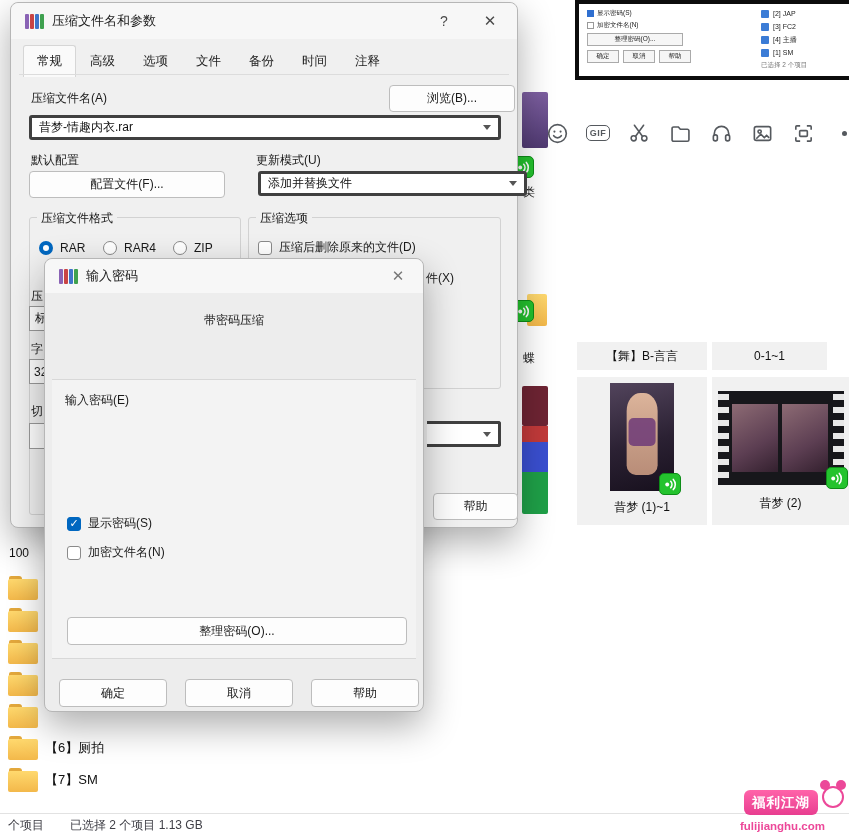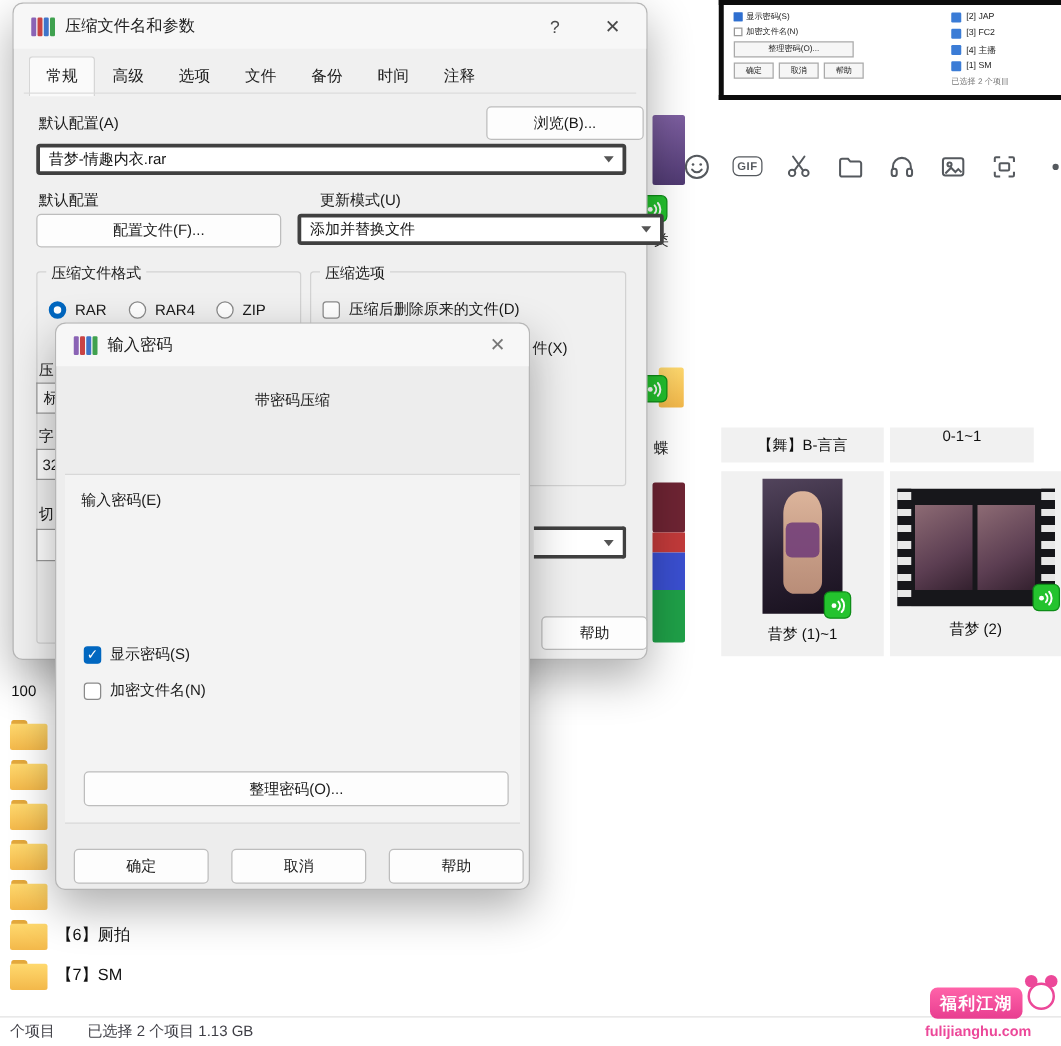--- a/index.html
+++ b/index.html
@@ -200,21 +200,21 @@
         </svg>
       </span>
     <span class="ticon">
         <span style="width:5px;height:5px;border-radius:50%;background:#55595e"></span>
       </span>
   </div>
 
   <div class="card" style="left:577px;top:342px;width:130px;height:28px;justify-content:center">
     <span class="cap">【舞】B-言言</span>
   </div>
-  <div class="card" style="left:712px;top:342px;width:115px;height:28px;">
+  <div class="card" style="left:712px;top:342px;width:115px;height:28px;justify-content:center">
     <span class="cap">0-1~1</span>
   </div>
 
   <div class="card" style="left:577px;top:377px;width:130px;height:148px;padding-top:6px">
     <div class="photo1" style="width:64px;height:108px">
       <div class="fig"></div>
       <div class="ling"></div>
       <div class="badge" style="left:auto;right:-7px;bottom:-4px">
           <svg viewBox="0 0 16 16" fill="none">
             <circle cx="4.5" cy="8" r="2.1" fill="#fff"></circle>
@@ -259,31 +259,31 @@
       <span class="tab active">常规</span>
       <span class="tab">高级</span>
       <span class="tab">选项</span>
       <span class="tab">文件</span>
       <span class="tab">备份</span>
       <span class="tab">时间</span>
       <span class="tab">注释</span>
     </div>
     <div class="abs" style="left:8px;top:71px;right:8px;height:1px;background:#dcdcdc"></div>
 
-    <div class="abs fs12" style="left:20px;top:87px">默认配置(A)</div>
+    <div class="abs fs12" style="left:20px;top:87px">压缩文件名(A)</div>
     <button class="btn abs" style="left:378px;top:82px;width:126px;height:27px">浏览(B)...</button>
     <div class="combo abs" style="left:18px;top:112px;width:472px;height:25px">
       <span>昔梦-情趣内衣.rar</span>
       <span class="caret"></span>
     </div>
 
     <div class="abs fs12" style="left:20px;top:149px">默认配置</div>
     <div class="abs fs12" style="left:245px;top:149px">更新模式(U)</div>
     <button class="btn abs" style="left:18px;top:168px;width:196px;height:27px">配置文件(F)...</button>
-    <div class="combo abs" style="left:227px;top:168px;width:293px;height:25px">
+    <div class="combo abs" style="left:247px;top:168px;width:269px;height:25px">
       <span>添加并替换文件</span>
       <span class="caret"></span>
     </div>
 
     <div class="group" style="left:18px;top:214px;width:212px;height:298px"></div>
     <div class="glabel" style="left:26px;top:207px">压缩文件格式</div>
     <label class="row" style="left:28px;top:238px">
         <span class="radio on"></span>
         <span>RAR</span>
       </label>

